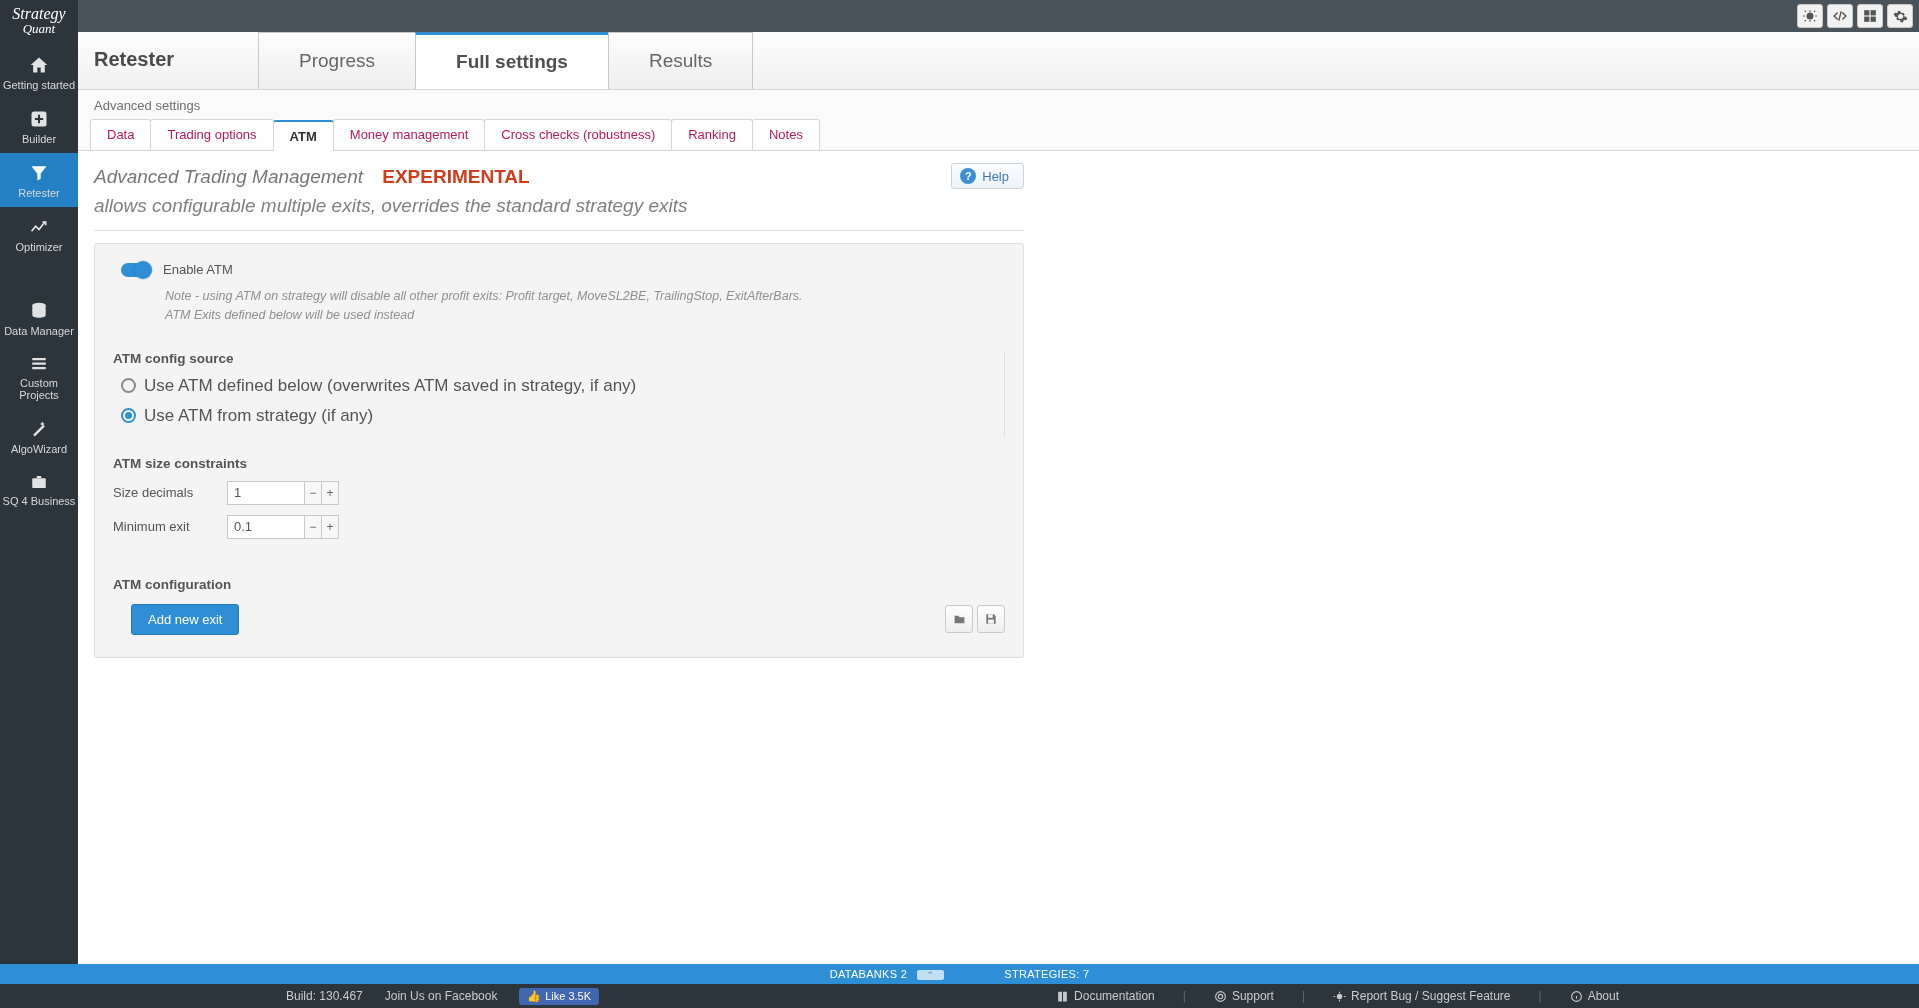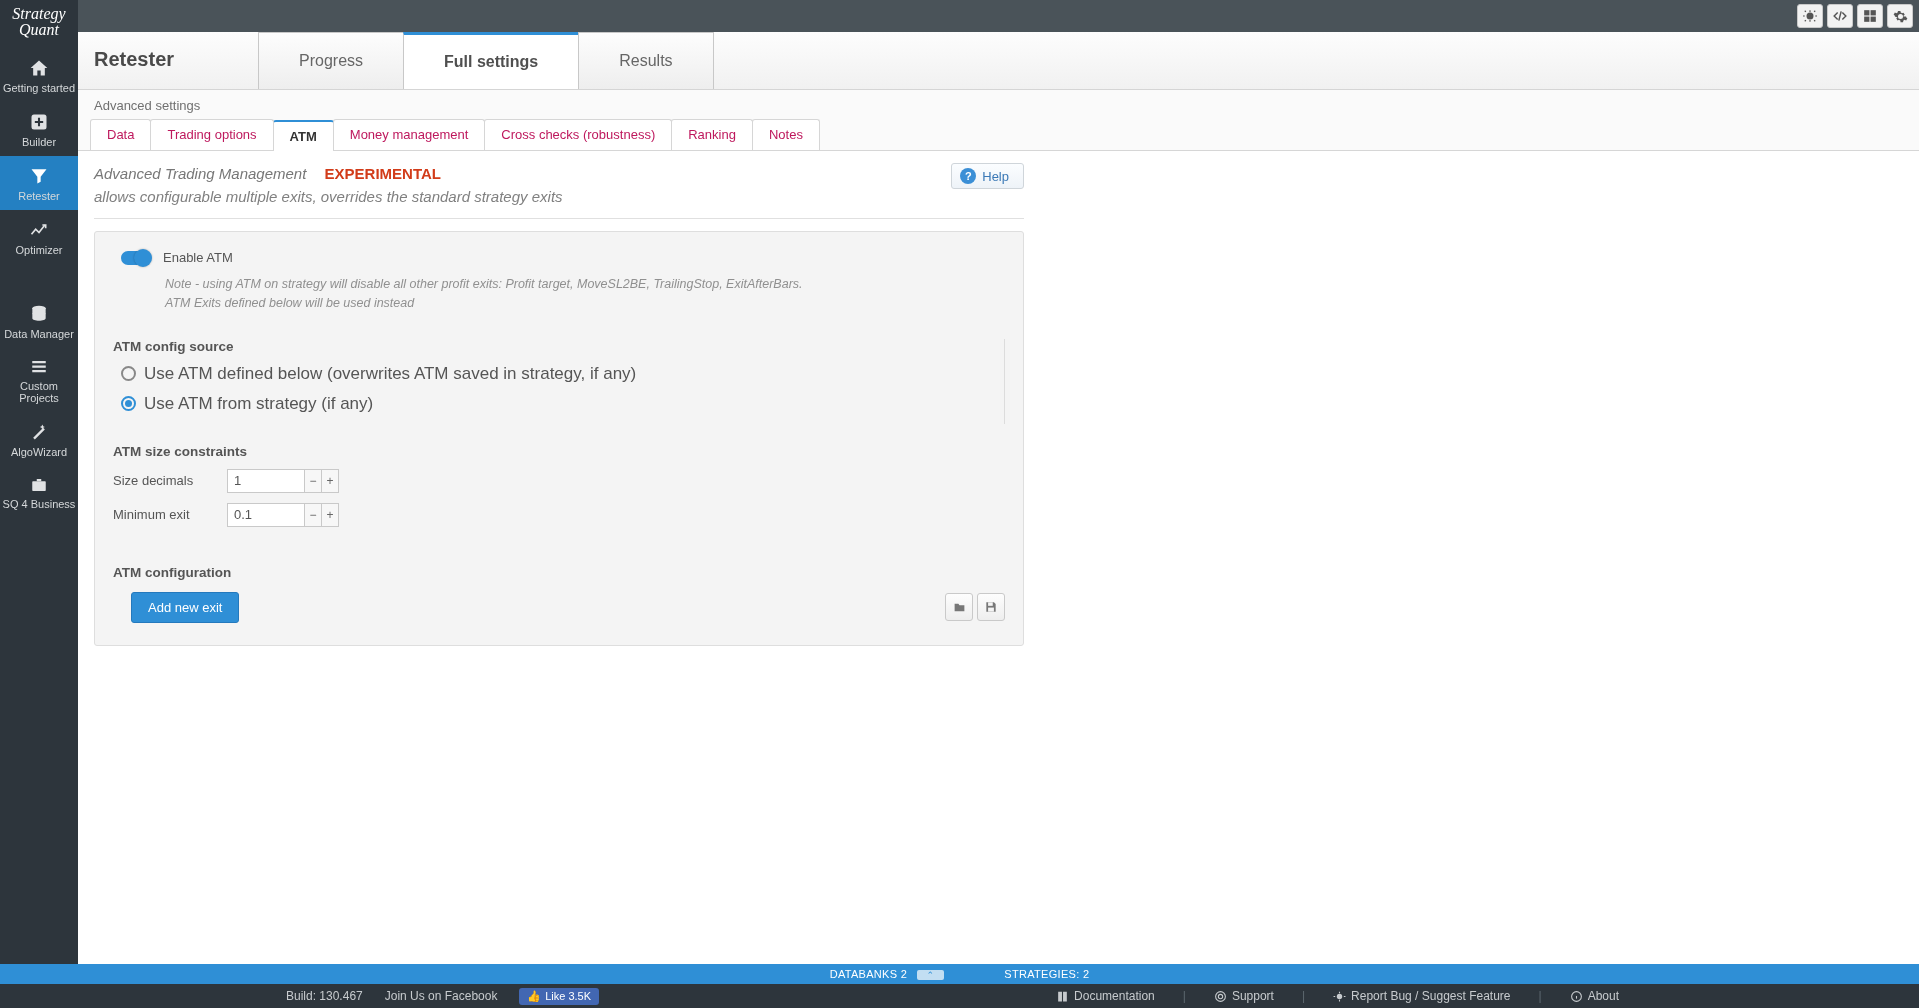--- a/index.html
+++ b/index.html
@@ -5,51 +5,51 @@
 * { box-sizing: border-box; margin: 0; padding: 0; }
 body { font-family: "Segoe UI", Arial, sans-serif; font-size: 13px; color: #555; background: #fff; overflow: hidden; }
 
 
 .app { display: flex; height: 100vh; flex-direction: column; }
 .top-row { display: flex; flex: 1; min-height: 0; }
 
 
 .sidebar { width: 78px; background: #2d353c; color: #e2e4e6; display: flex; flex-direction: column; align-items: center; font-size: 11px; }
 .logo { font-family: Georgia, serif; font-style: italic; font-size: 16px; color: #fff; padding: 6px 0 10px; text-align: center; line-height: 1; }
-.logo-sub { font-size: 16px; font-style: italic; }
+.logo-sub { font-size: 13px; font-style: italic; }
 .nav-item { width: 100%; text-align: center; padding: 10px 0 8px; color: #d5d8da; cursor: pointer; }
 .nav-item.active { background: #2480c2; }
 .nav-item .icon { display: block; margin: 0 auto 4px; }
 .nav-separator { height: 30px; }
 
 
 .main { flex: 1; display: flex; flex-direction: column; min-width: 0; background: #fafafa; }
 
 
 .topbar { height: 32px; background: #4a5359; display: flex; align-items: center; justify-content: flex-end; padding: 0 6px; gap: 4px; }
 .topbar-btn { width: 26px; height: 24px; background: #f2f2f2; border: 1px solid #c9c9c9; border-radius: 3px; display: flex; align-items: center; justify-content: center; cursor: pointer; color: #555; font-size: 13px; }
 
 
 .header-row { display: flex; align-items: stretch; border-bottom: 1px solid #d5d5d5; background: linear-gradient(#fdfdfd,#f1f1f1); height: 58px; }
 .page-title { font-size: 20px; font-weight: 700; color: #4a4a4a; padding: 16px 24px 0 16px; min-width: 180px; }
-.main-tab { border: 1px solid #c8c8c8; border-bottom: none; background: linear-gradient(#fdfdfd,#eeeeee); padding: 0 40px; display: flex; align-items: center; font-size: 16px; color: #666; cursor: pointer; margin-right: -1px; }
+.main-tab { border: 1px solid #c8c8c8; border-bottom: none; background: linear-gradient(#fdfdfd,#eeeeee); padding: 0 40px; display: flex; align-items: center; font-size: 19px; color: #666; cursor: pointer; margin-right: -1px; }
 .main-tab.active { border-top: 3px solid #2f8fd6; background: #fff; color: #505050; font-weight: 600; }
 
 .breadcrumb { padding: 8px 16px 6px; color: #707070; font-size: 13px; }
 
 
 .subtabs { display: flex; border-bottom: 1px solid #d6d6d6; padding-left: 12px; }
 .subtab { border: 1px solid #d6d6d6; border-bottom: none; background: #fff; padding: 7px 16px; margin-right: -1px; color: #be185d; font-size: 13px; cursor: pointer; border-radius: 3px 3px 0 0; }
 .subtab.active { border-top: 2px solid #2f8fd6; color: #333; font-weight: 600; position: relative; top: 1px; background: #fff; }
 
 
 .content { display: flex; padding: 12px 16px 24px; gap: 20px; background: #fff; flex: 1; overflow: auto; align-items: flex-start; }
 .content-left { flex: 0 0 930px; }
 .intro { display: flex; justify-content: space-between; align-items: flex-start; padding-bottom: 10px; border-bottom: 1px solid #e0e0e0; margin-bottom: 12px; }
-.intro-text { font-style: italic; color: #808080; font-size: 15px; line-height: 1.5; }
+.intro-text { font-style: italic; color: #808080; font-size: 19px; line-height: 1.5; }
 .intro-title { color: #777; }
 .experimental { color: #d23c1a; font-weight: 700; margin-left: 14px; font-style: normal; }
 .help-btn { border: 1px solid #cfd5da; background: linear-gradient(#fbfdff,#eef3f8); border-radius: 3px; padding: 4px 14px 4px 8px; color: #3b79b6; cursor: pointer; display: flex; align-items: center; gap: 6px; font-size: 13px; }
 .help-btn .qmark { width: 16px; height: 16px; border-radius: 50%; background: #3b8fd6; color: #fff; display: inline-flex; align-items: center; justify-content: center; font-weight: bold; font-size: 11px; }
 
 
 .panel { background: #f4f4f4; border: 1px solid #dedede; border-radius: 3px; padding: 18px 18px 22px; }
 .panel h3 { font-size: 14px; color: #555; font-weight: 700; margin-bottom: 10px; }
 .toggle-row { display: flex; align-items: center; gap: 12px; margin-left: 8px; }
 .toggle { width: 30px; height: 14px; background: #2f8fd6; border-radius: 10px; position: relative; cursor: pointer; }
@@ -299,21 +299,21 @@
         </div>
       </div>
     </div>
   </div>
 
   <div class="databanks-bar">
     <span>
       <span>DATABANKS 2</span>
       <span class="toggle-arrow">⌃</span>
     </span>
-    <span>STRATEGIES: 2</span>
+    <span>STRATEGIES: 7</span>
   </div>
 
   <div class="footer">
     <div class="left">
       <span>Build: 130.467</span>
       <a>
           <span>Join Us on Facebook</span>
         </a>
       <span class="fb-like">
         <span class="fb-thumb">👍</span>

